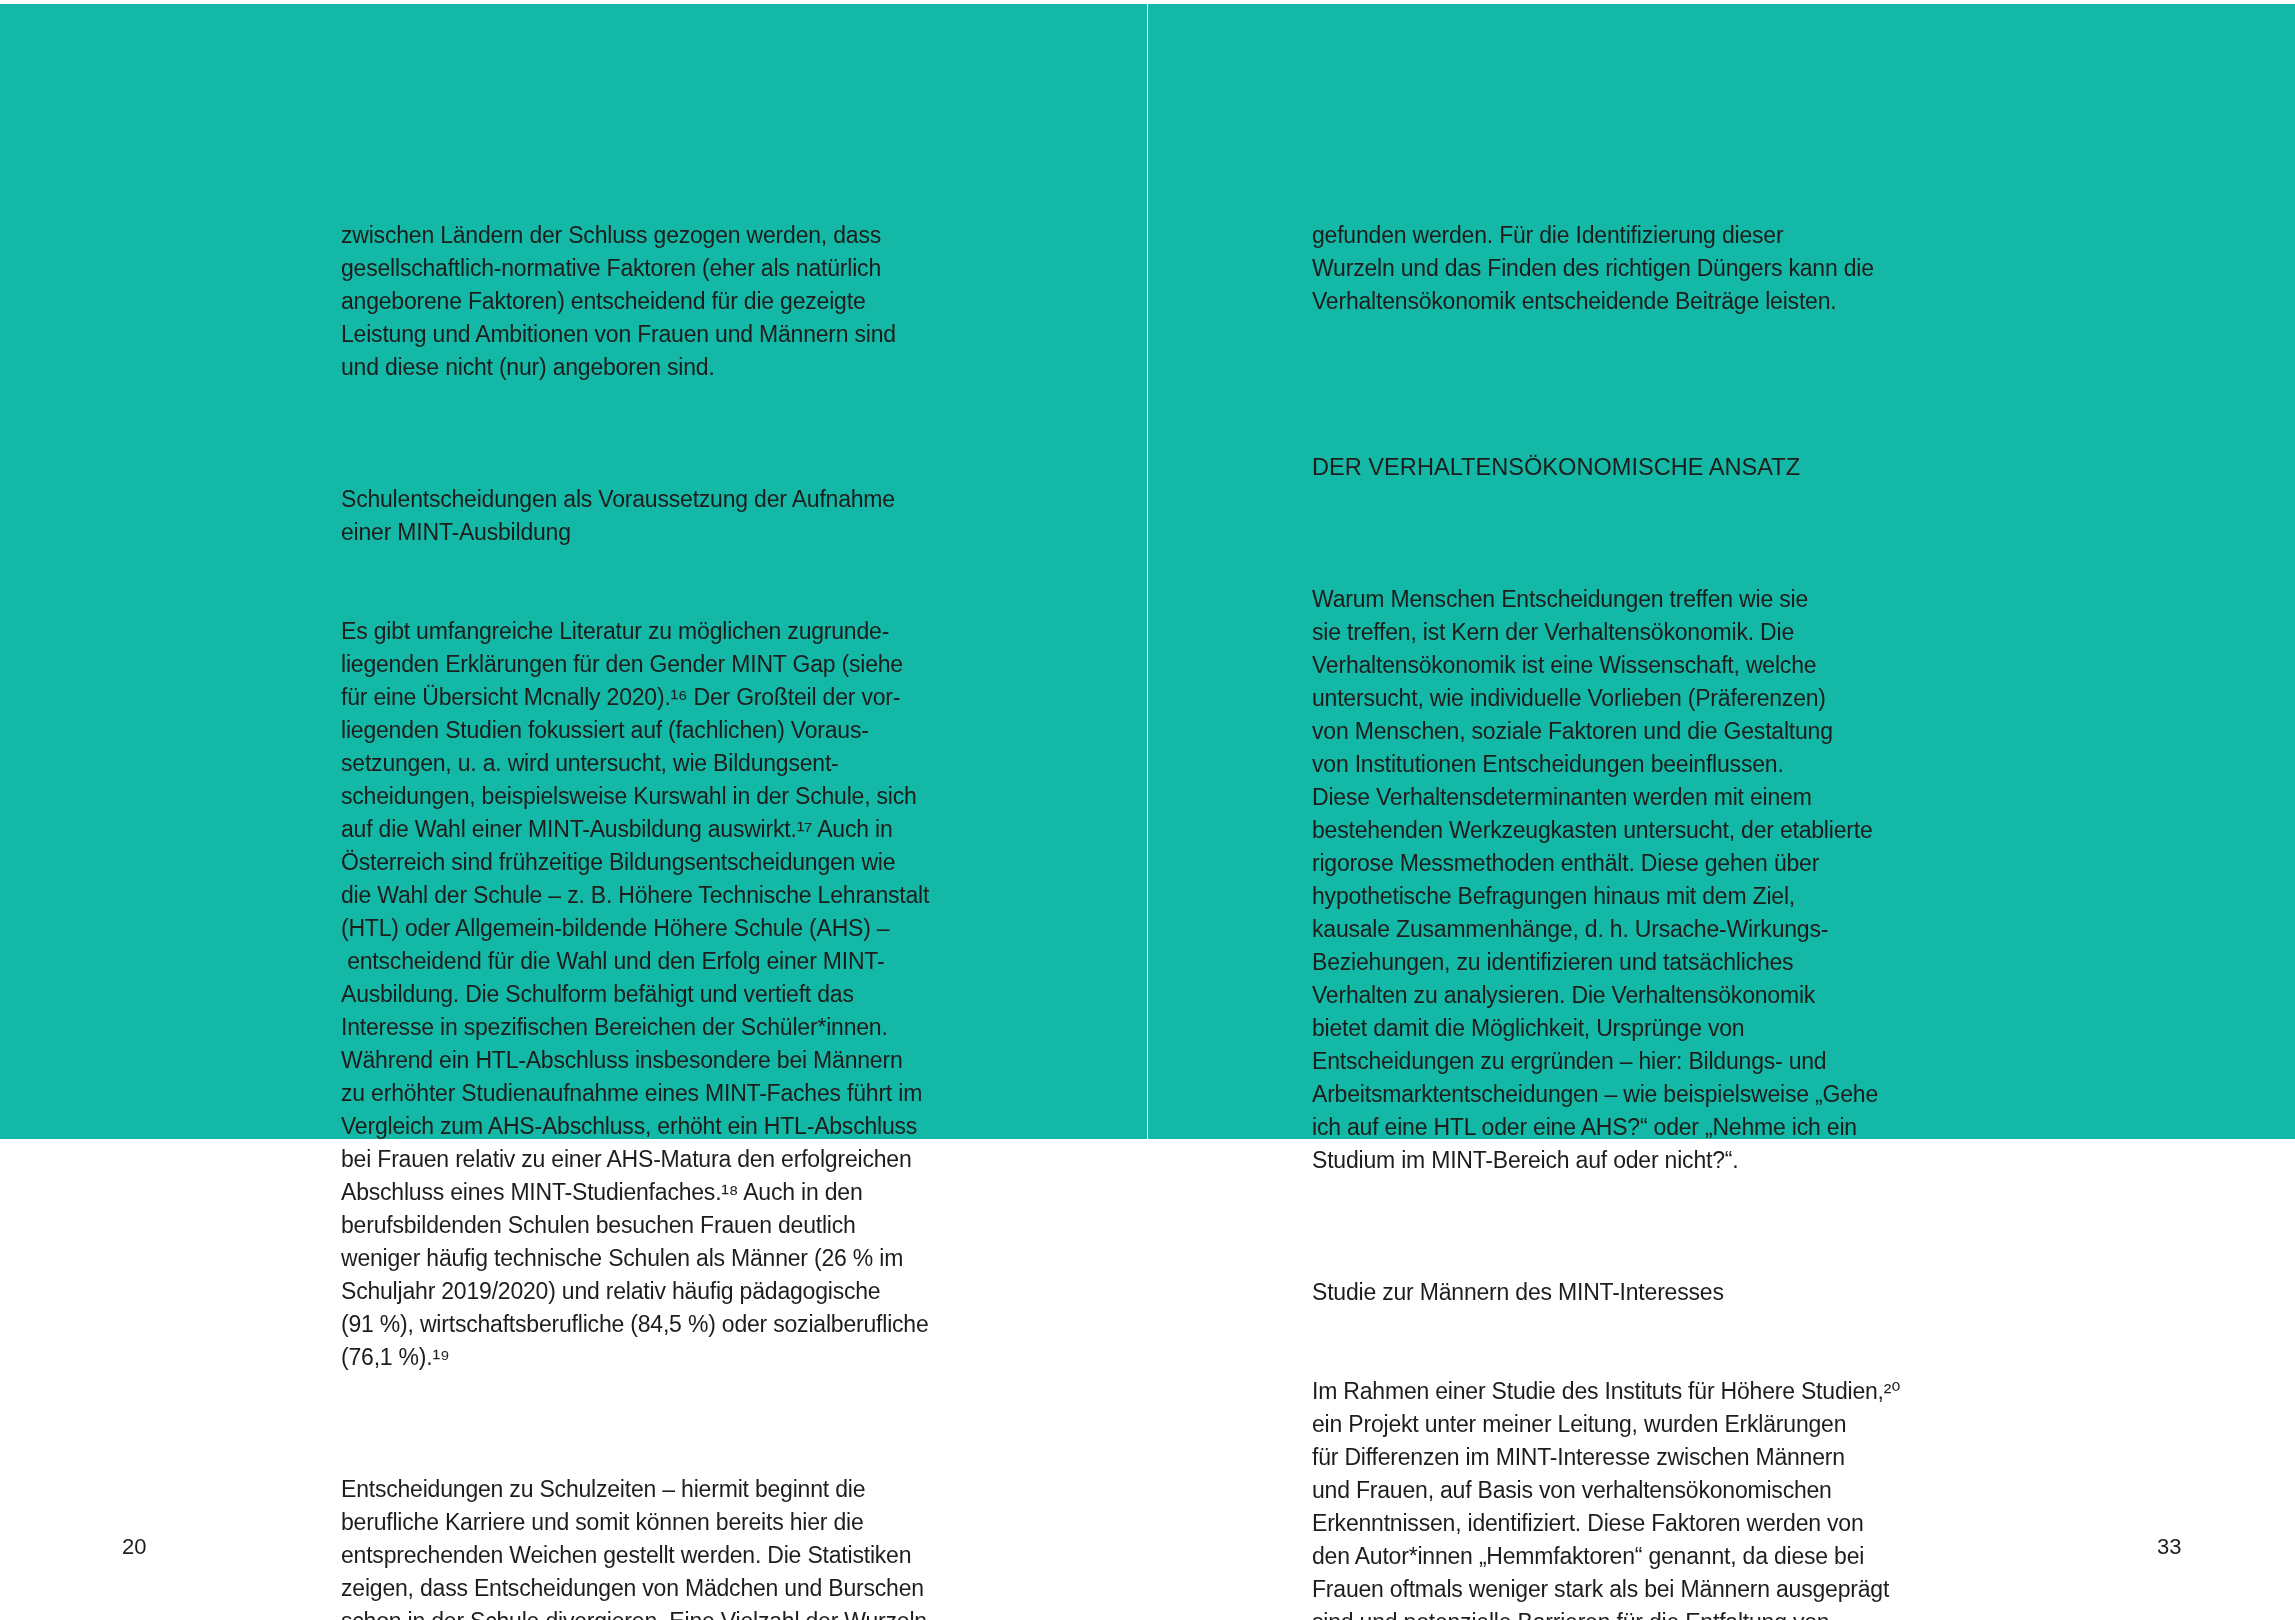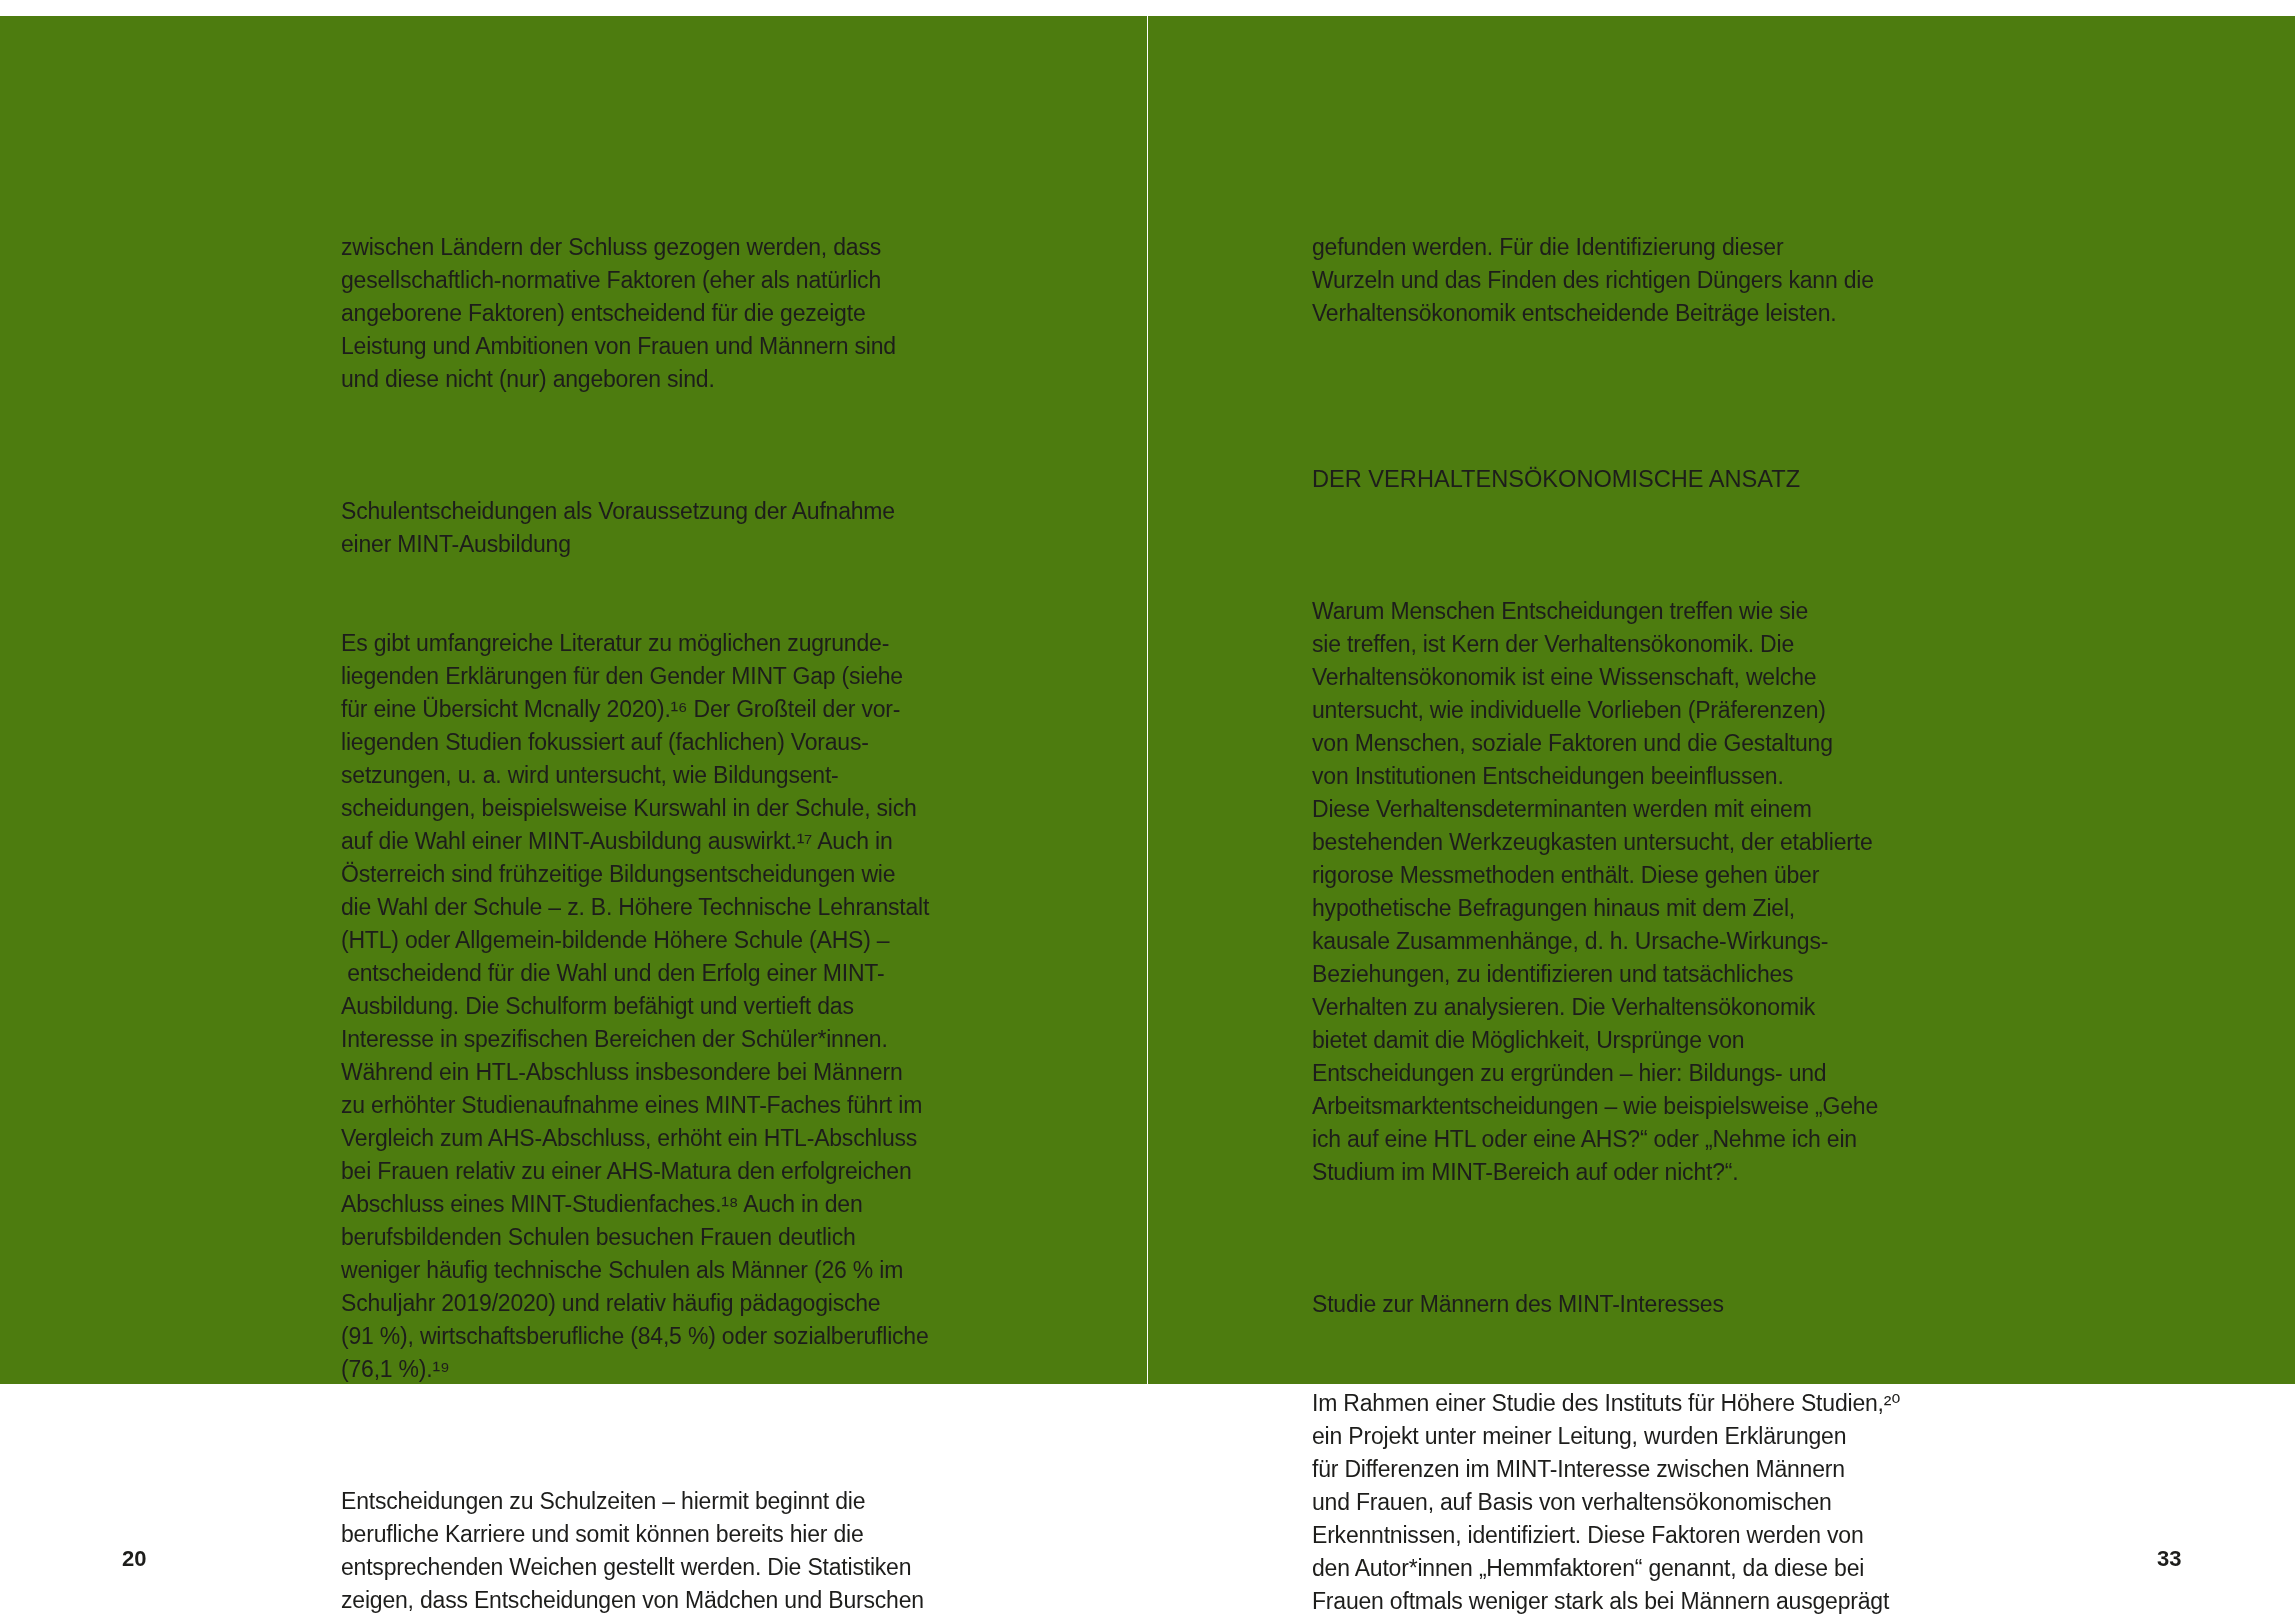--- a/index.html
+++ b/index.html
@@ -14,24 +14,24 @@
     overflow: hidden;
     font-family: "Liberation Sans", "DejaVu Sans", sans-serif;
     color: #1d1d1b;
   }
   .spread {
     position: absolute;
     inset: 0;
   }
   .page {
     position: absolute;
-    top: 16px;
+    top: 4px;
     width: 1147px;
-    height: 1368px;
-    background: #4d7c0f;
+    height: 1135px;
+    background: #14b8a6;
   }
   .page-left  { left: 0; }
   .page-right { left: 1148px; }
 
   .column {
     position: absolute;
     top: 149px;
     font-size: 23px;
     line-height: 33px;
     letter-spacing: -0.2px;
@@ -60,21 +60,21 @@
     font-size: 23.6px;
     line-height: 33px;
     font-weight: 400;
     letter-spacing: 0;
     white-space: pre;
   }
   .page-number {
     position: absolute;
     top: 1530px;
     font-size: 22px;
-    font-weight: 700;
+    font-weight: 400;
     line-height: 26px;
     letter-spacing: 0;
   }
   .page-number-left  { left: 122px; }
   .page-number-right { left: 2157px; }
   .page-right .page-number-right { left: 1009px; } 
 </style>
 </head>
 <body>
 

